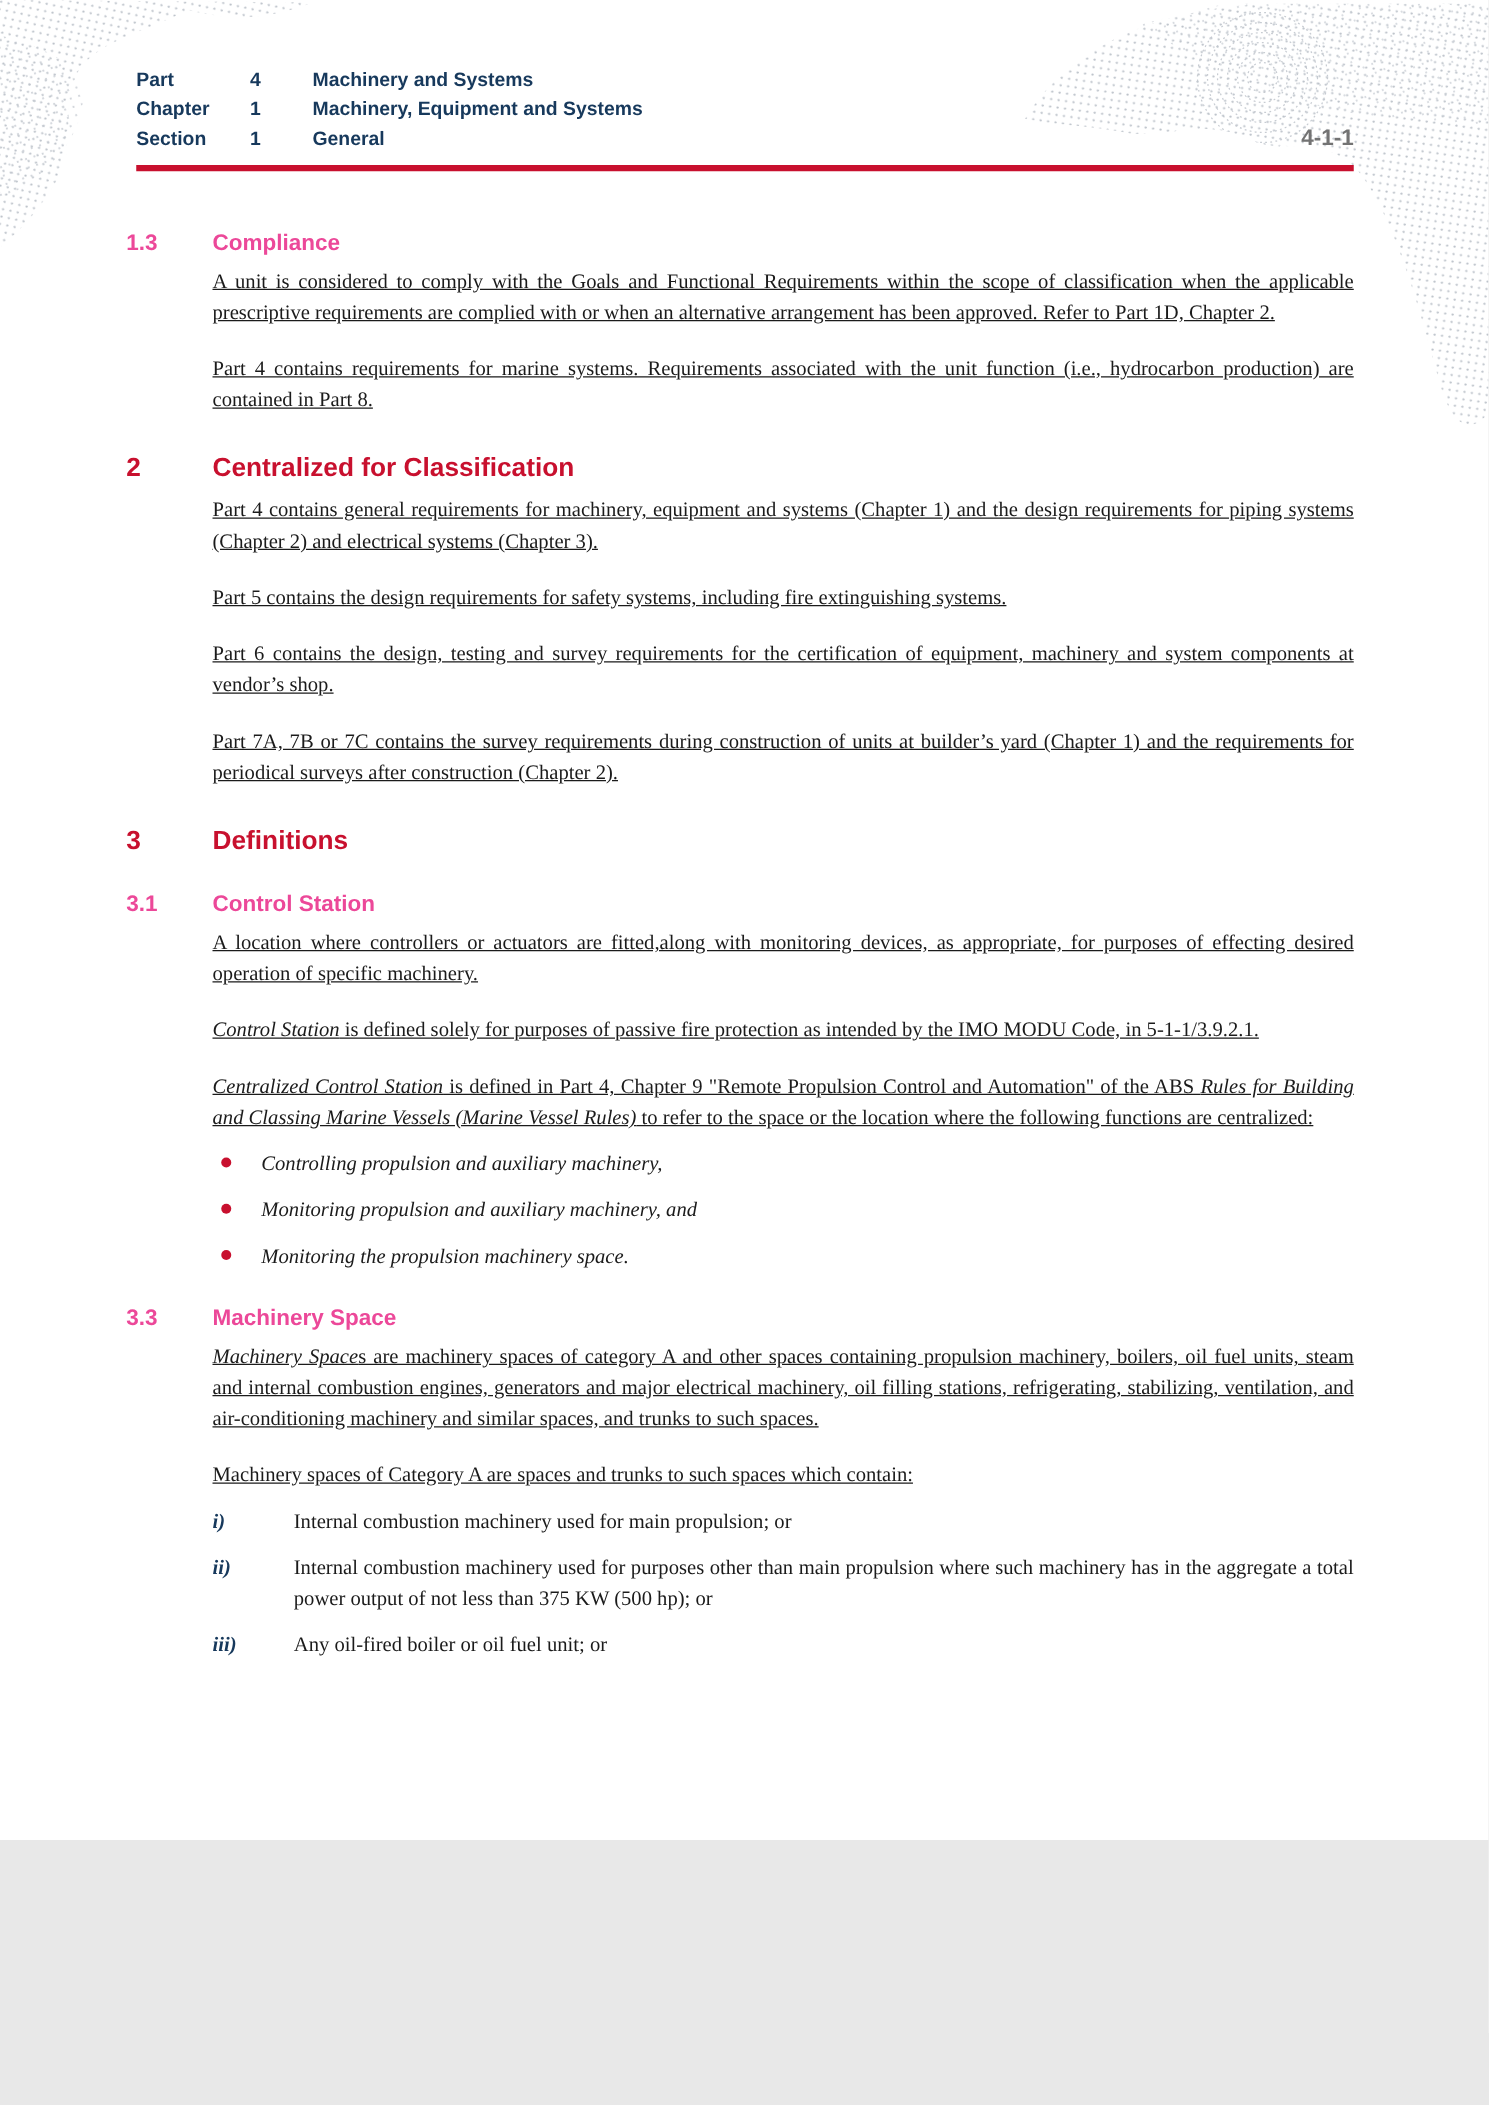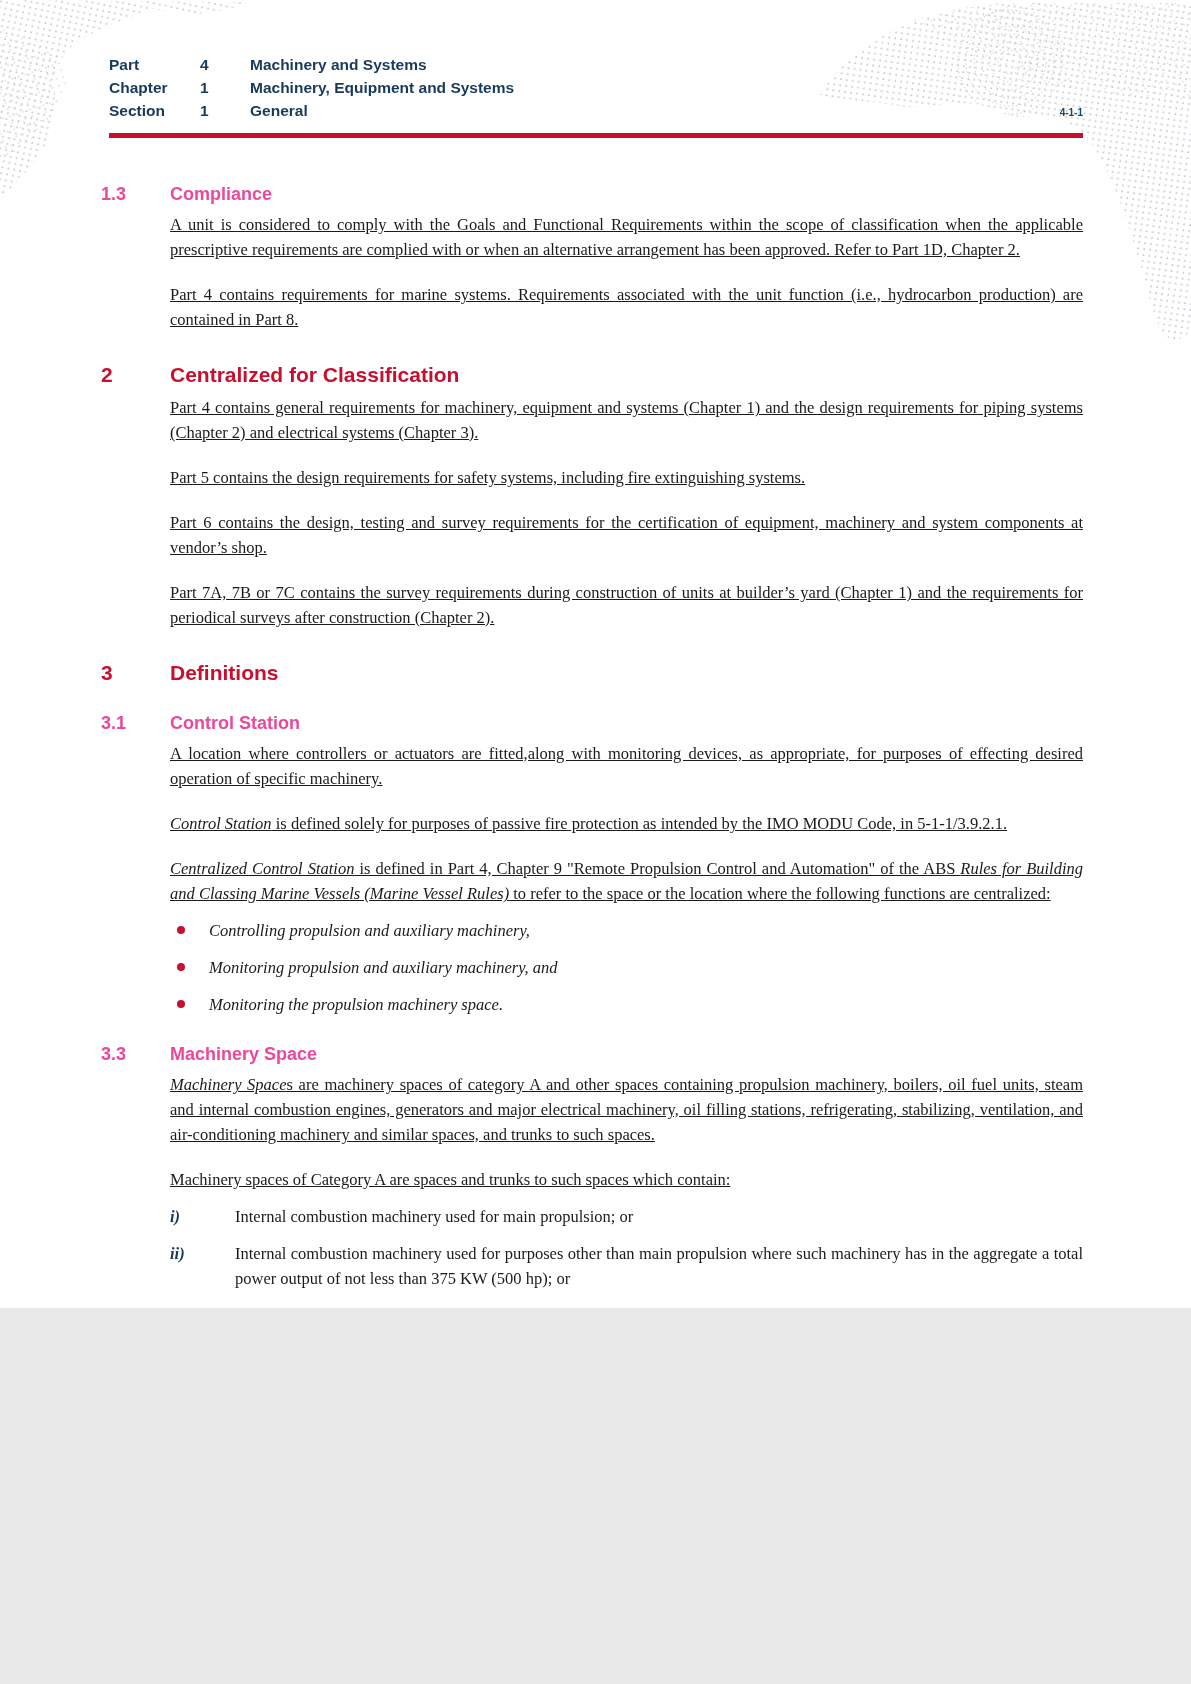--- a/index.html
+++ b/index.html
@@ -1,34 +1,34 @@
 <!DOCTYPE html>
 <html><head>
 <meta charset="utf-8">
 <style>
   html,body{margin:0;padding:0;background:#e8e8e8;}
   .page{
-    position:relative;width:1191px;height:1308px;background:#ffffff;
+    position:relative;width:1191px;height:1472px;background:#ffffff;
     margin:0 auto;overflow:hidden;color:#1b1b1b;
     font-family:"Liberation Serif",serif;
   }
   .deco{position:absolute;pointer-events:none;}
   .deco-tl{left:0;top:0;}
   .deco-tr{left:760px;top:0;}
 
   
   header{position:absolute;left:109px;right:108px;top:53px;}
   .hrow{display:flex;align-items:baseline;
         font-family:"Liberation Sans",sans-serif;font-weight:bold;
         font-size:15.5px;line-height:23px;color:#17395c;}
   .hlabel{width:91px;flex:none;}
   .hnum{width:50px;flex:none;}
   .htitle{flex:1;}
   .hcode{margin-left:auto;font-family:"Liberation Sans",sans-serif;
-         font-weight:bold;font-size:10px;color:#0c4a6e;}
+         font-weight:bold;font-size:18px;color:#737373;}
   .rule{height:5px;background:#c8102e;margin-top:9px;}
 
   
   main{position:absolute;left:101px;width:982px;top:157px;
        font-size:16.5px;line-height:25px;text-align:justify;}
   main p{margin:20px 0 0 69px;text-decoration:underline;}
   .h1,.h2{display:flex;text-align:left;
           font-family:"Liberation Sans",sans-serif;font-weight:bold;}
   .h1{color:#c8102e;font-size:21px;line-height:26px;margin-top:30px;}
   .h2{color:#ec4899;font-size:18px;line-height:22px;margin-top:26px;}

